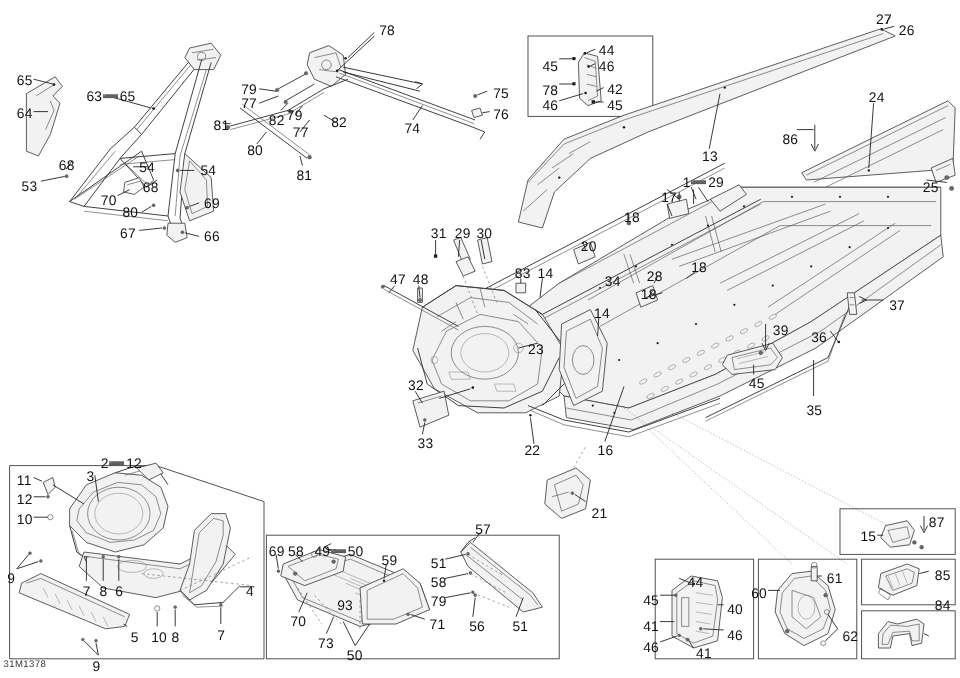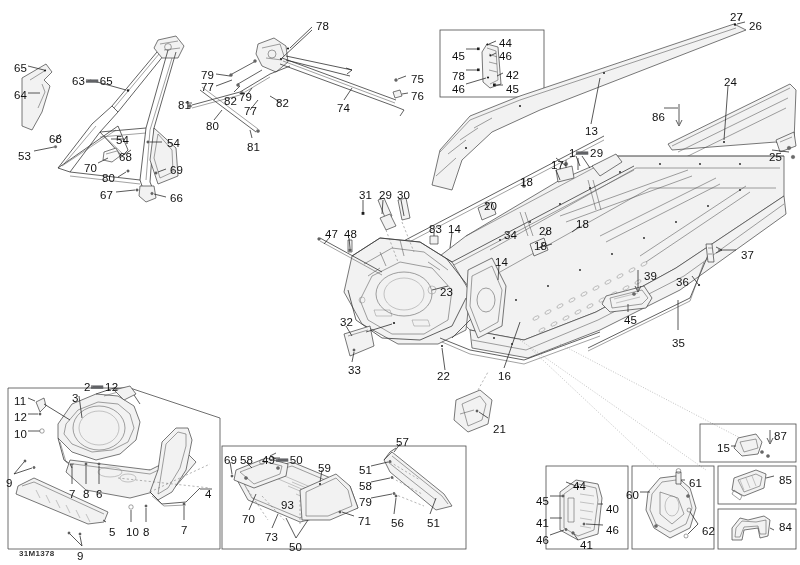--- a/index.html
+++ b/index.html
@@ -13,23 +13,23 @@
   .lbl{
     position:absolute;
     font-family:"Liberation Sans", sans-serif;
     font-size:11.5px;
     line-height:11.5px;
     color:#111;
     white-space:nowrap;
     letter-spacing:0.2px;
   }
   .docid{
-    position:absolute;left:19px;top:549px;
+    position:absolute;left:3px;top:549px;
     font-family:"Liberation Sans", sans-serif;
-    font-size:8px;color:#333;letter-spacing:0.3px;font-weight:bold;
+    font-size:8px;color:#333;letter-spacing:0.3px;
   }
   
   .solid{fill:none;stroke:#3a3a3a;stroke-width:0.8;}
   .thin{fill:none;stroke:#555;stroke-width:0.55;}
   .hair{fill:none;stroke:#777;stroke-width:0.4;}
   .dash{fill:none;stroke:#6a6a6a;stroke-width:0.5;stroke-dasharray:2.2 2.2;}
   .dot{fill:none;stroke:#777;stroke-width:0.45;stroke-dasharray:1 1.6;}
   .leader{fill:none;stroke:#222;stroke-width:0.75;}
   .panel{fill:none;stroke:#4a4a4a;stroke-width:0.8;}
   .fillg{fill:#f2f2f2;stroke:#3f3f3f;stroke-width:0.7;}
@@ -720,17 +720,17 @@
   <div class="lbl" style="left:573px;top:481px">44</div>
   <div class="lbl" style="left:606px;top:504px">40</div>
   <div class="lbl" style="left:536px;top:518px">41</div>
   <div class="lbl" style="left:606px;top:525px">46</div>
   <div class="lbl" style="left:536px;top:535px">46</div>
   <div class="lbl" style="left:580px;top:540px">41</div>
   <div class="lbl" style="left:626px;top:490px">60</div>
   <div class="lbl" style="left:689px;top:478px">61</div>
   <div class="lbl" style="left:702px;top:526px">62</div>
   <div class="lbl" style="left:779px;top:475px">85</div>
-  <div class="lbl" style="left:779px;top:522px">84</div>
+  <div class="lbl" style="left:779px;top:500px">84</div>
 
   <div class="docid">31M1378</div>
 
 </div>
 
 </body></html>

